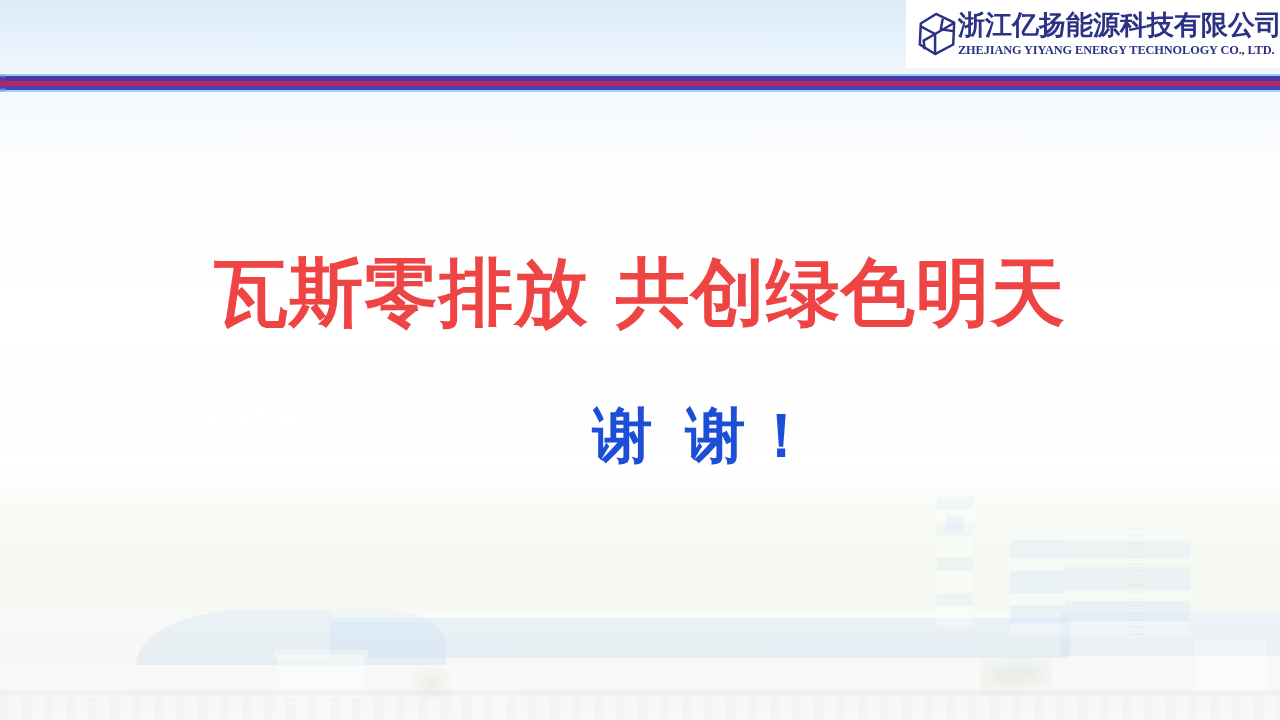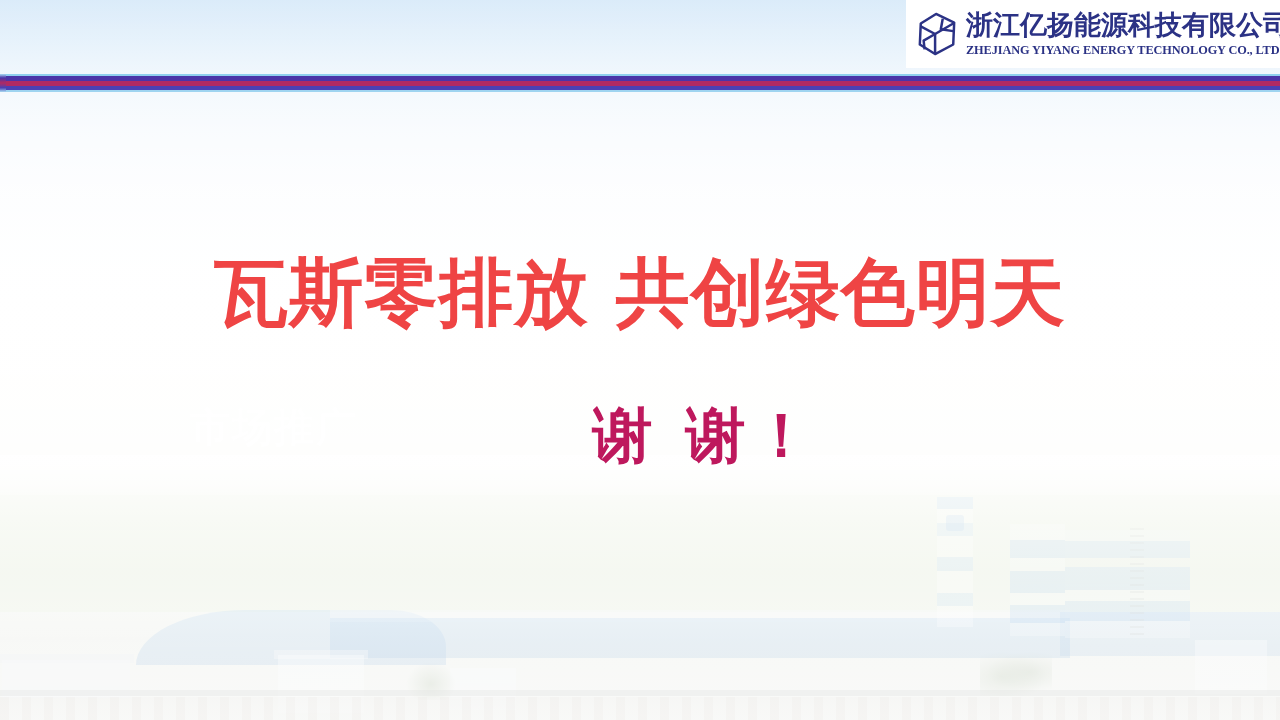--- a/index.html
+++ b/index.html
@@ -264,21 +264,20 @@
   }
 
   
   .logo-plate {
     position: absolute;
     left: 906px; top: 0;
     width: 374px; height: 68px;
     background: #ffffff;
     display: flex;
     align-items: center;
-    gap: 8px;
     padding-left: 10px;
     box-sizing: border-box;
   }
   .logo-mark {
     width: 42px; height: 46px;
     flex: 0 0 auto;
   }
   .logo-text {
     display: flex;
     flex-direction: column;
@@ -363,21 +362,21 @@
 
   .thanks {
     position: absolute;
     left: 0; top: 405px;
     width: 1280px;
     text-align: center;
     font-family: "DejaVu Sans", sans-serif;
     font-weight: bold;
     font-size: 60px;
     line-height: 1;
-    color: #be185d;
+    color: #1d4ed8;
     letter-spacing: 6px;
     white-space: nowrap;
     padding-left: 130px;
     box-sizing: border-box;
   }
 </style>
 </head>
 <body>
 
 <div class="slide">

